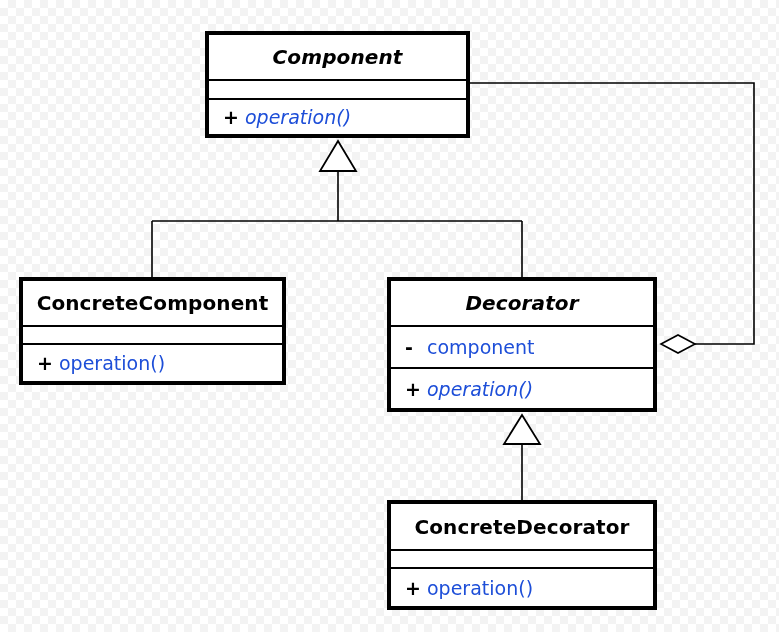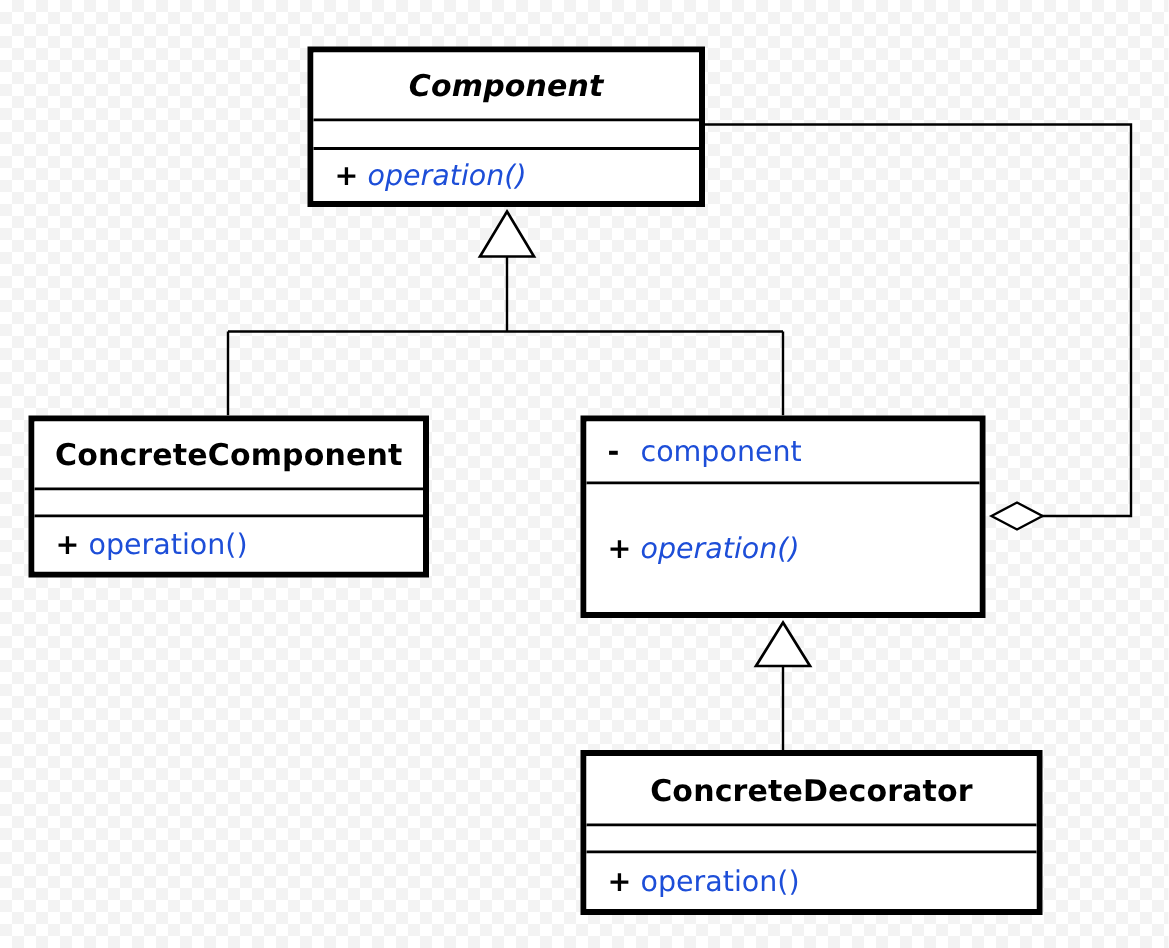--- a/index.html
+++ b/index.html
@@ -96,21 +96,21 @@
   #class-concrete-component { left: 19px; top: 277px; width: 267px; height: 108px; }
   #class-concrete-component .name-comp    { height: 46px; }
   #class-concrete-component .empty-comp   { height: 18px; }
   #class-concrete-component .members-comp { flex: 1; }
 
   #class-decorator { left: 387px; top: 277px; width: 270px; height: 135px; }
   #class-decorator .name-comp    { height: 46px; }
   #class-decorator .attrs-comp   { height: 42px; }
   #class-decorator .members-comp { flex: 1; }
 
-  #class-concrete-decorator { left: 387px; top: 500px; width: 308px; height: 110px; }
+  #class-concrete-decorator { left: 387px; top: 500px; width: 270px; height: 110px; }
   #class-concrete-decorator .name-comp    { height: 47px; }
   #class-concrete-decorator .empty-comp   { height: 18px; }
   #class-concrete-decorator .members-comp { flex: 1; }
 </style>
 </head>
 <body>
 
 <div id="diagram-canvas">
 
   <svg id="connector-layer" viewBox="0 0 779 632" width="779" height="632" xmlns="http://www.w3.org/2000/svg">
@@ -155,20 +155,23 @@
       <span class="class-name">ConcreteComponent</span>
     </div>
     <div class="compartment empty-comp"></div>
     <div class="compartment members-comp">
       <span class="visibility">+</span>
       <span class="member-text">operation()</span>
     </div>
   </div>
 
   <div class="uml-class" id="class-decorator">
+    <div class="compartment name-comp">
+      <span class="class-name abstract">Decorator</span>
+    </div>
     <div class="compartment attrs-comp">
       <span class="visibility">-</span>
       <span class="member-text">component</span>
     </div>
     <div class="compartment members-comp">
       <span class="visibility">+</span>
       <span class="member-text abstract">operation()</span>
     </div>
   </div>
 

